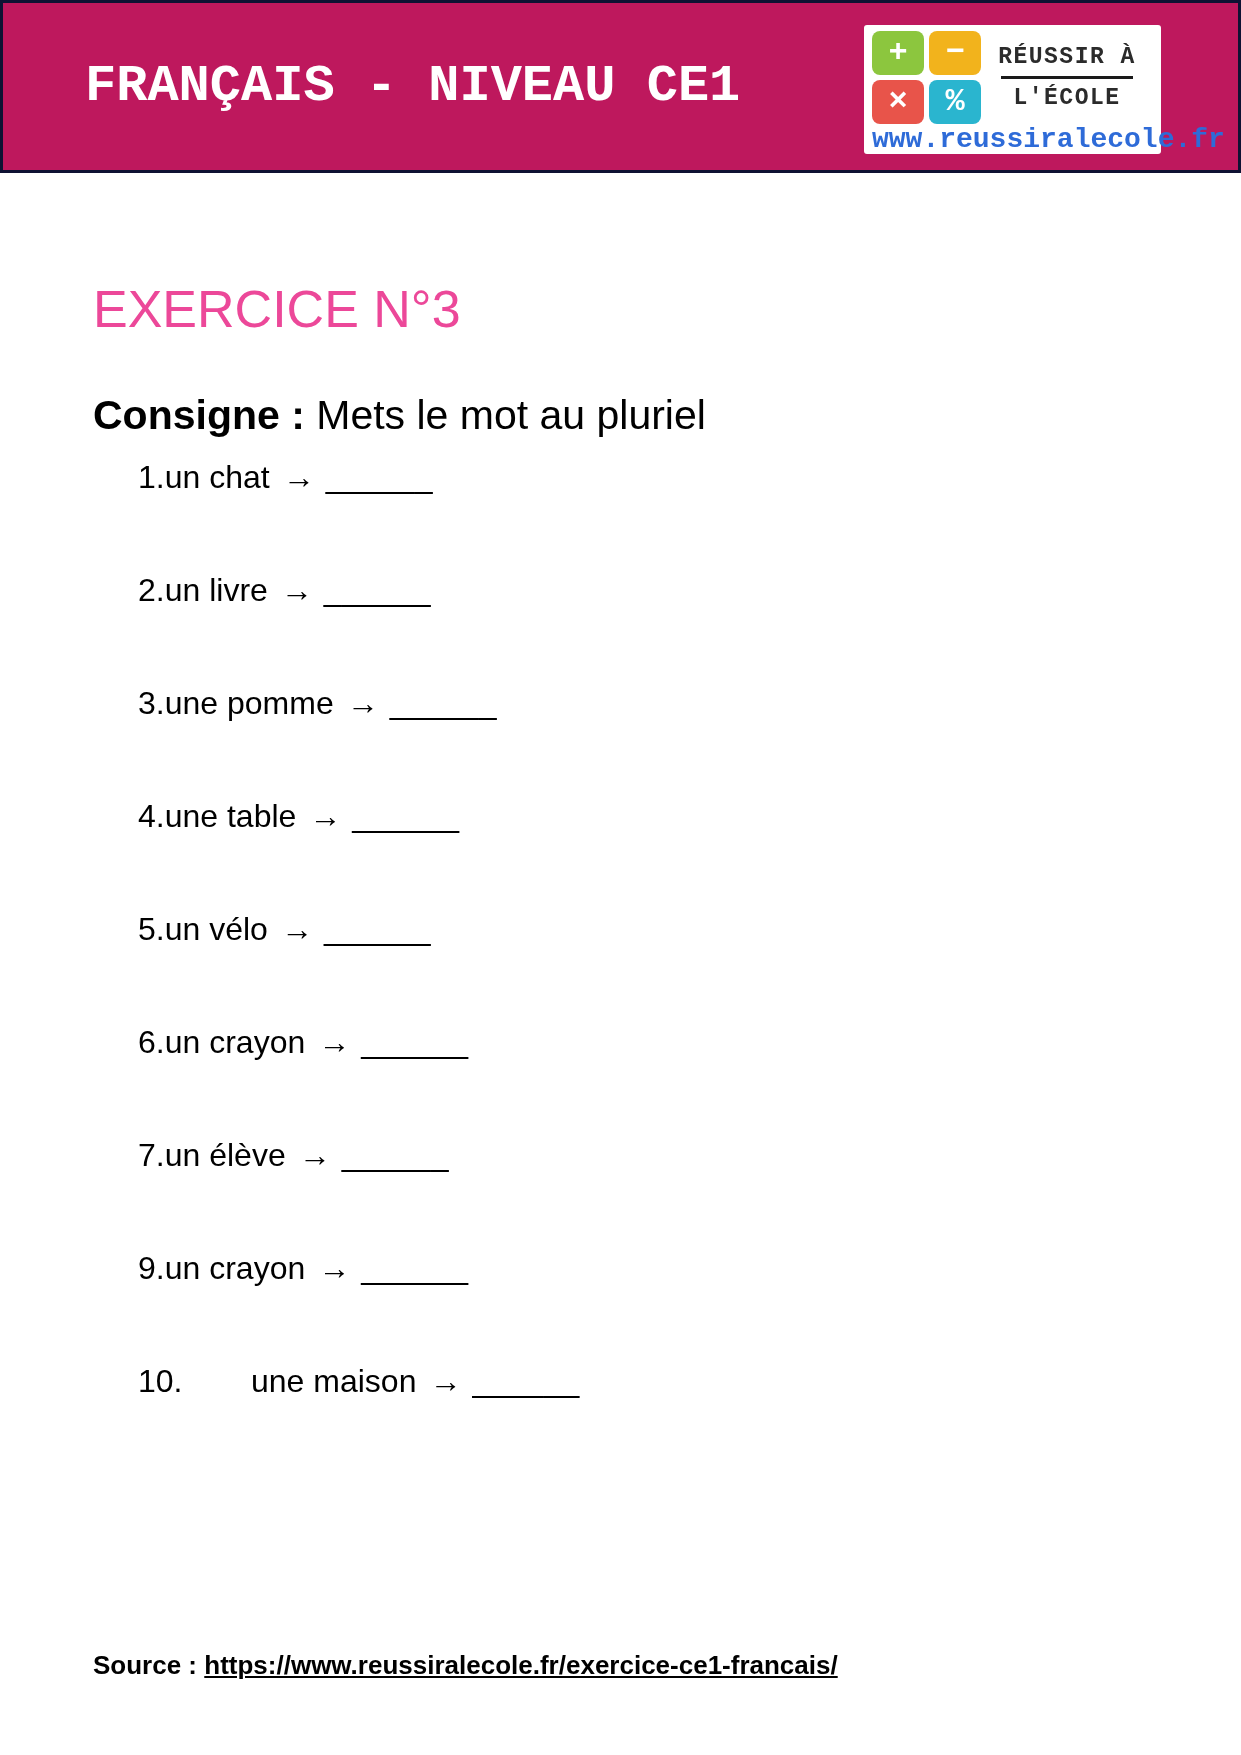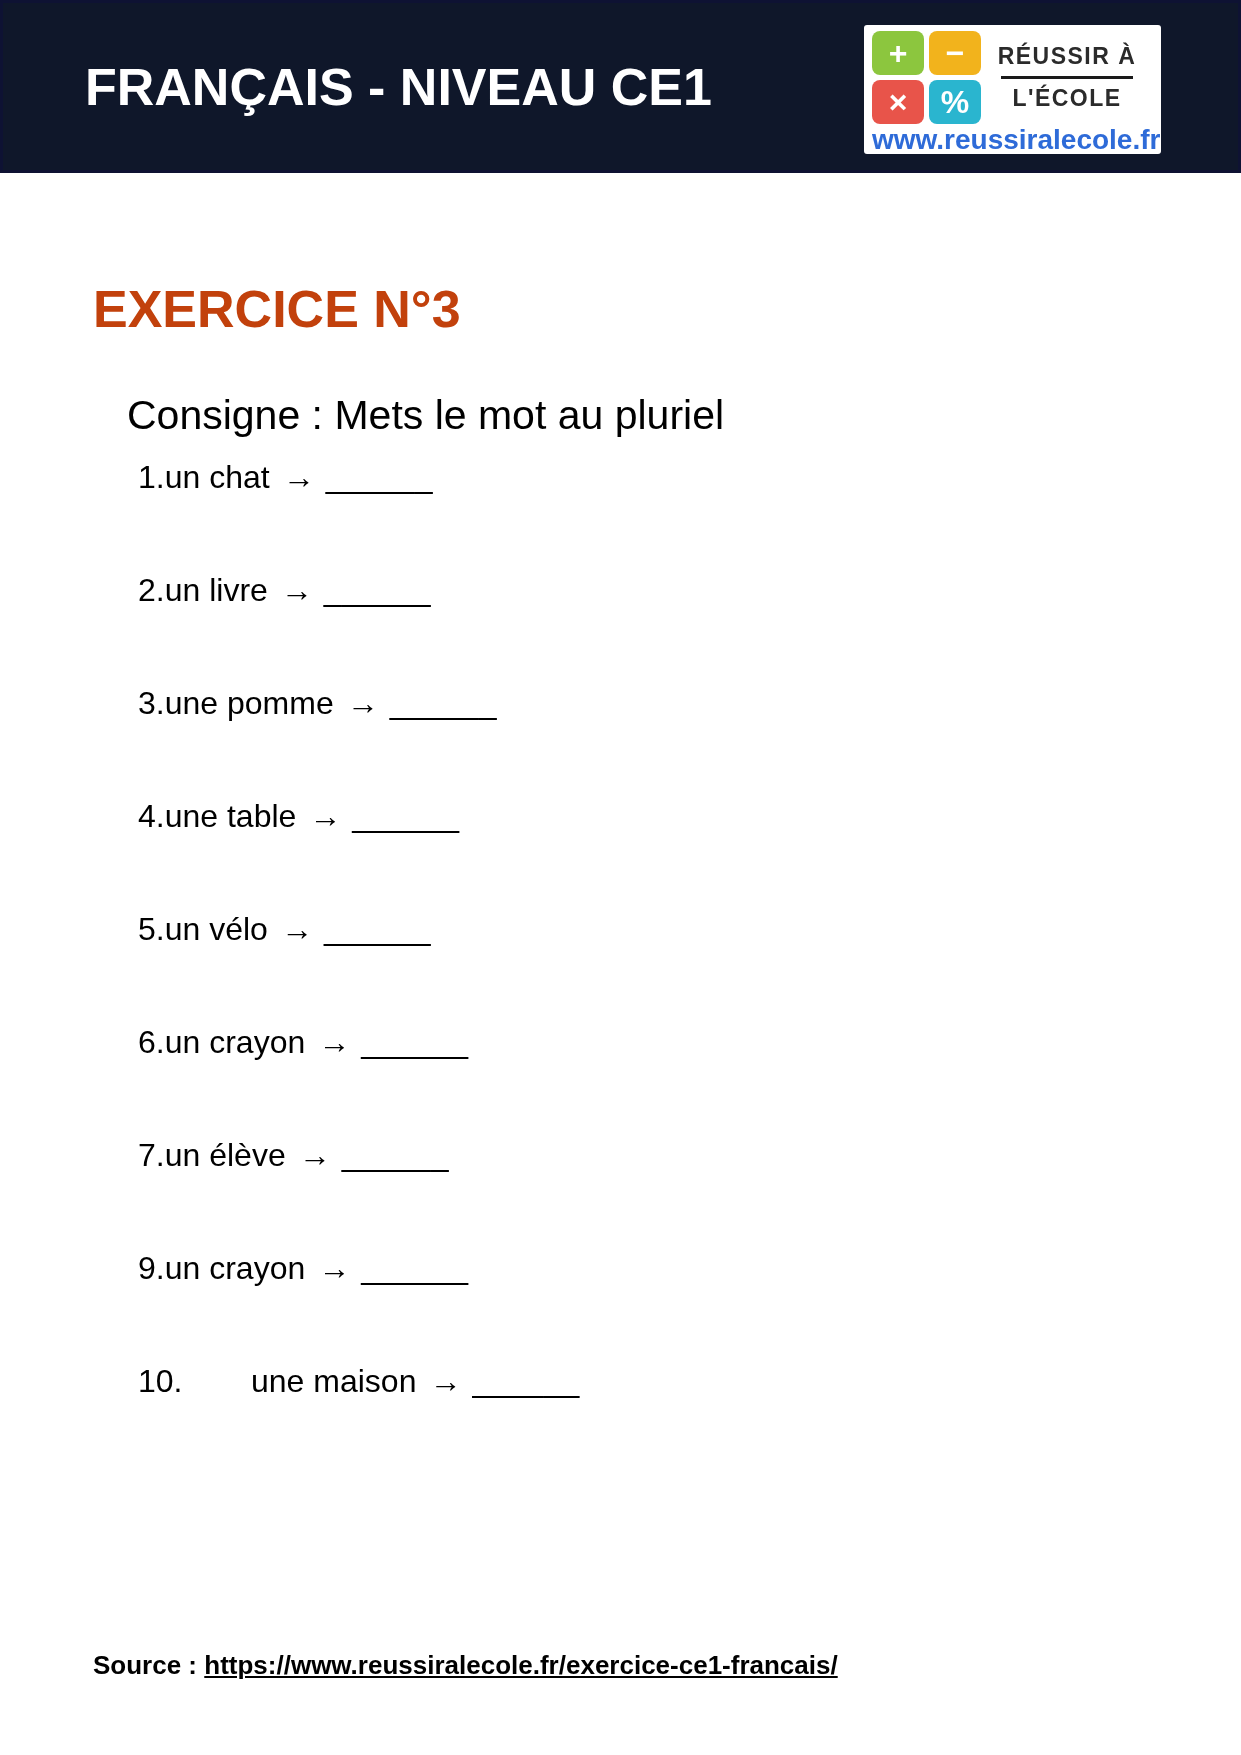--- a/index.html
+++ b/index.html
@@ -7,24 +7,24 @@
     width:1241px;height:1755px;
     background:#ffffff;
     font-family:"Liberation Sans", sans-serif;
     position:relative;
     overflow:hidden;
   }
 
   
   .banner{
     position:absolute;left:0;top:0;width:1241px;height:173px;
-    background:#0f172a;
+    background:#be185d;
     border:3px solid #0e1233;
     box-sizing:border-box;
-    display:flex;align-items:center;
+    display:flex;align-items:center;font-family:Liberation Mono, monospace;
   }
   .banner-title{
     margin-left:82px;
     color:#ffffff;
     font-size:52px;
     font-weight:bold;
     letter-spacing:0px;
     white-space:nowrap;
   }
 
@@ -69,29 +69,29 @@
     text-align:center;
     color:#2e6bd8;font-weight:bold;font-size:28px;
     white-space:nowrap;
     margin-top:0;
   }
 
   
   .content{position:absolute;left:93px;top:173px;width:1060px;}
   .exercise-heading{
     margin:110px 0 0 0;
-    font-size:52px;line-height:1;font-weight:bold;
-    color:#c2410c;
+    font-size:52px;line-height:1;font-weight:normal;
+    color:#ec4899;
     white-space:nowrap;
   }
   .consigne{
     margin-top:56px;
     font-size:41px;line-height:48px;color:#000000;white-space:nowrap;
   }
-  .consigne-label{font-weight:normal;margin-left:34px;}
+  .consigne-label{font-weight:bold;}
   .item-list{margin-top:13px;padding-left:45px;}
   .item-row{
     font-size:32px;line-height:50px;color:#000000;
     margin-bottom:63px;
     white-space:nowrap;
   }
   .item-num{display:inline-block;}
   .row-10 .item-num{width:113px;}
   .item-arrow{margin:0 11px 0 13px;}
   .item-blank{letter-spacing:0px;}

